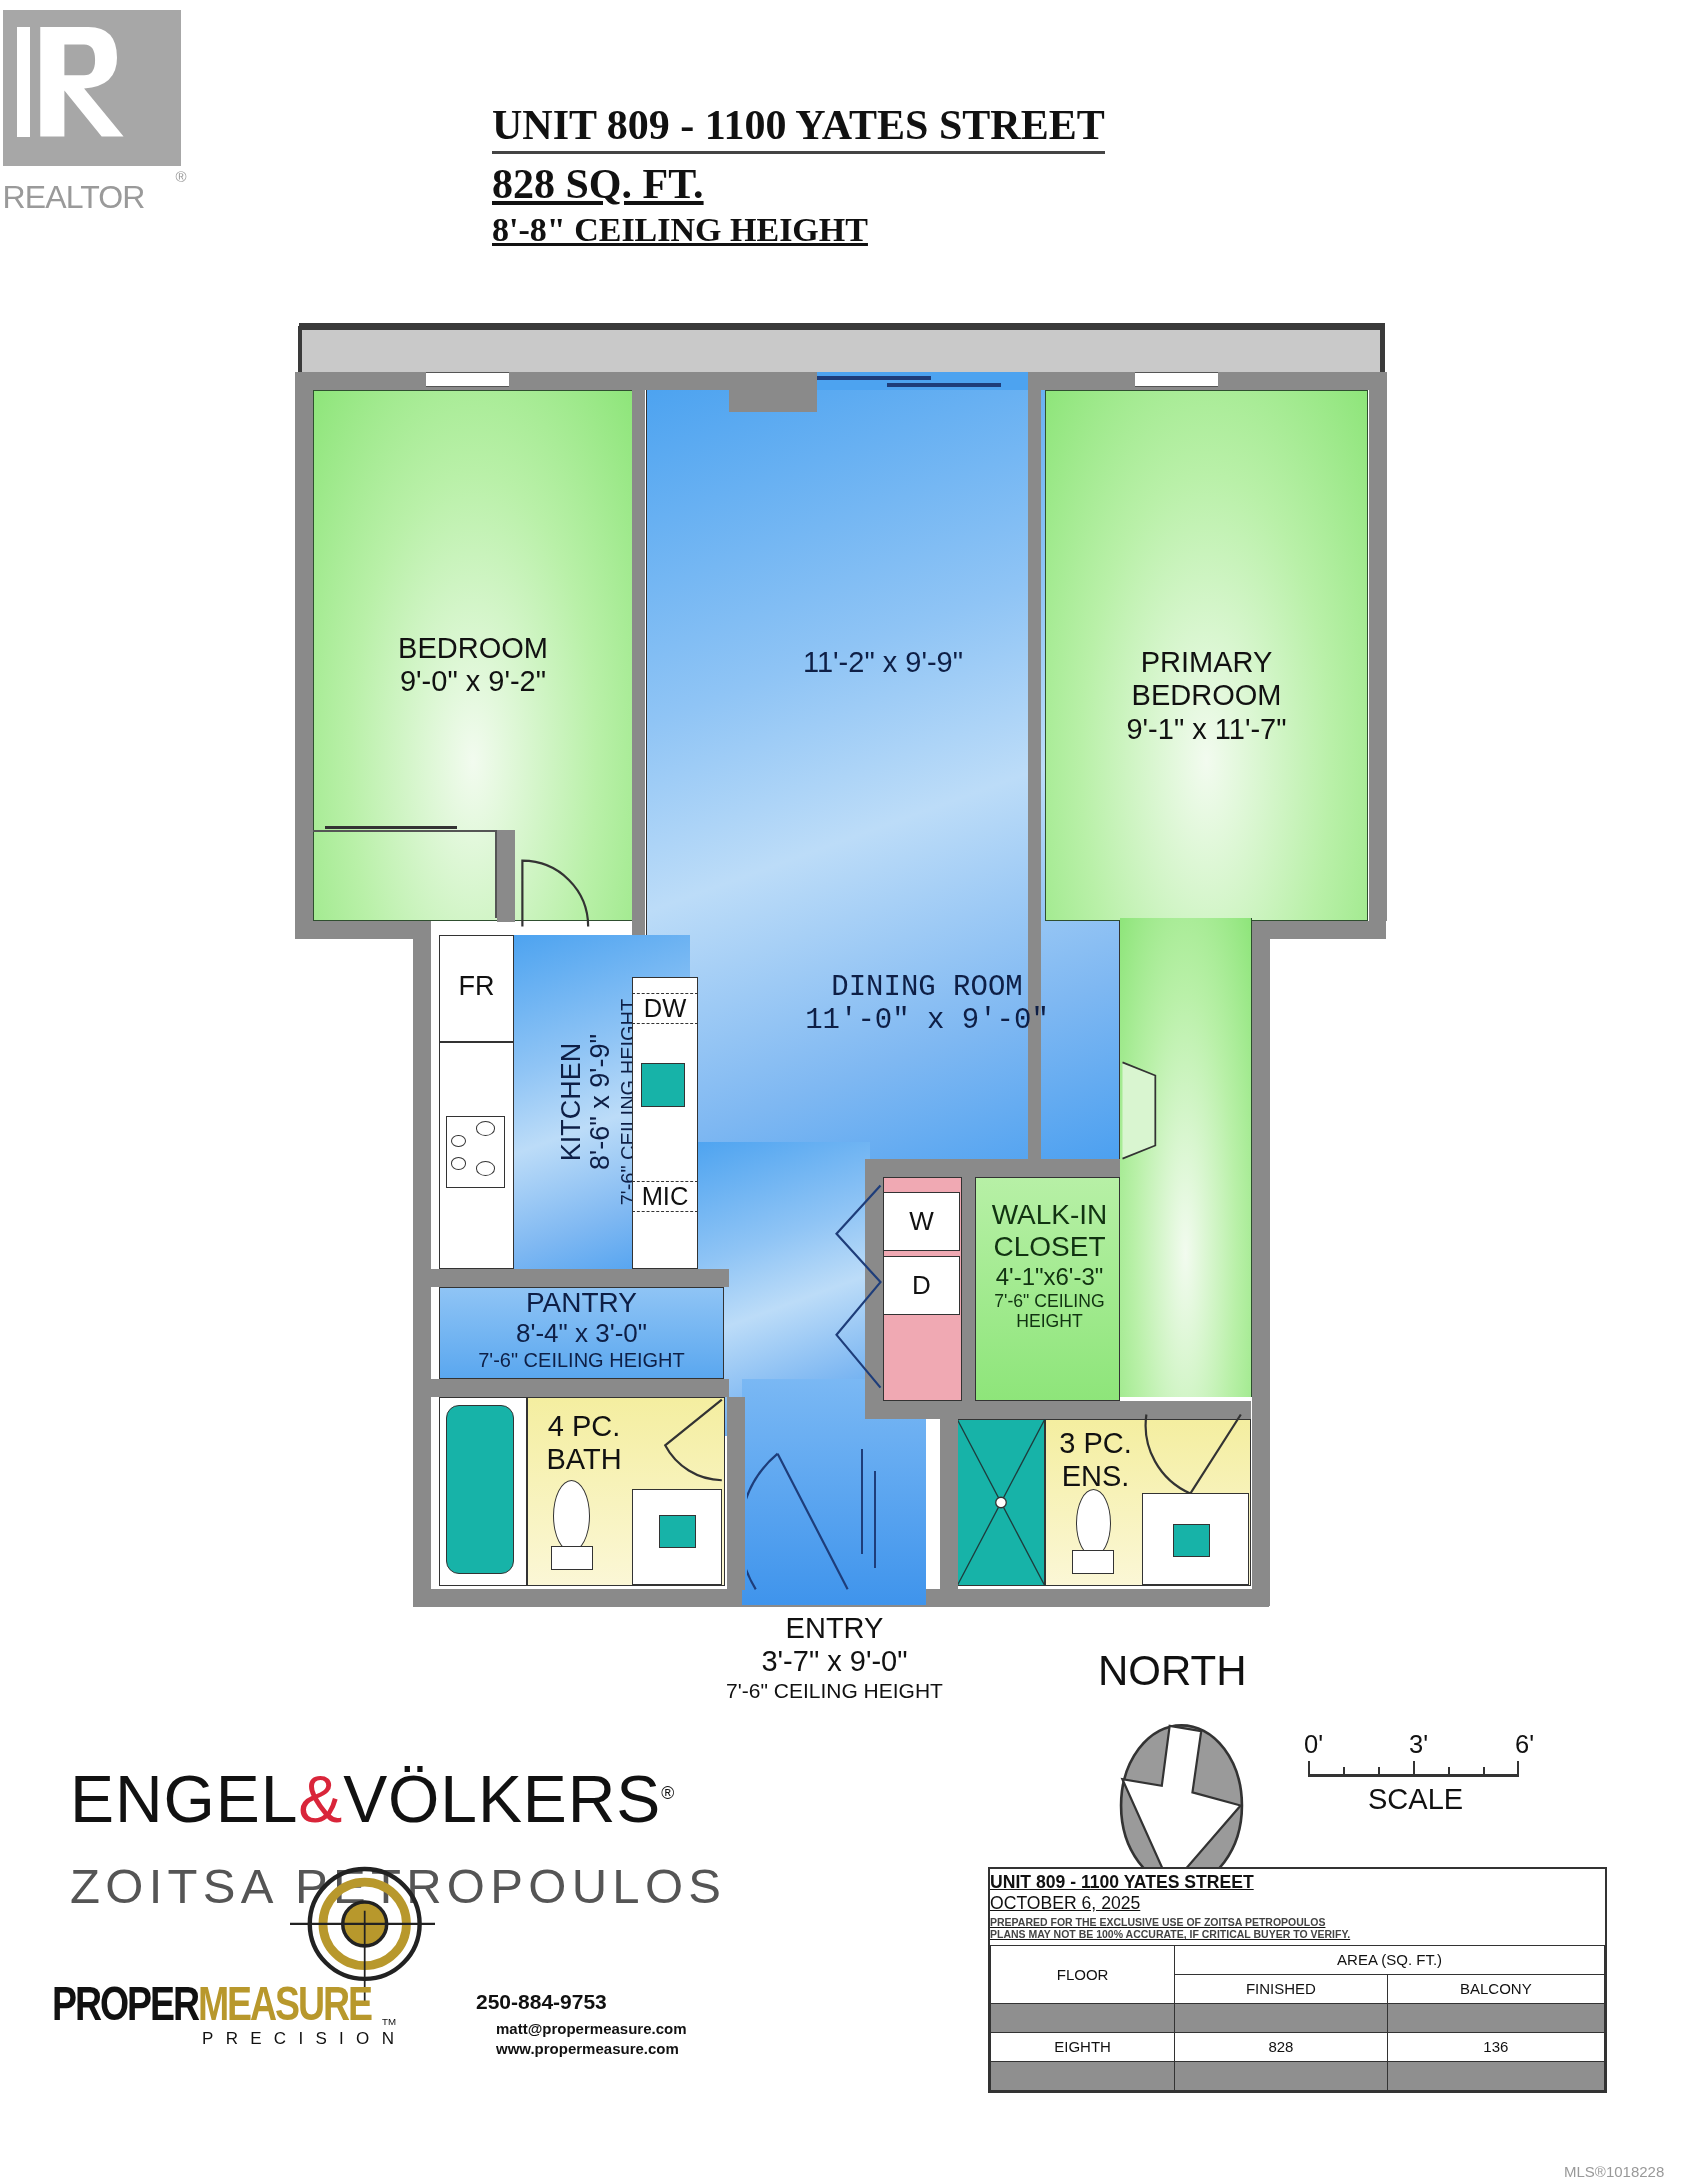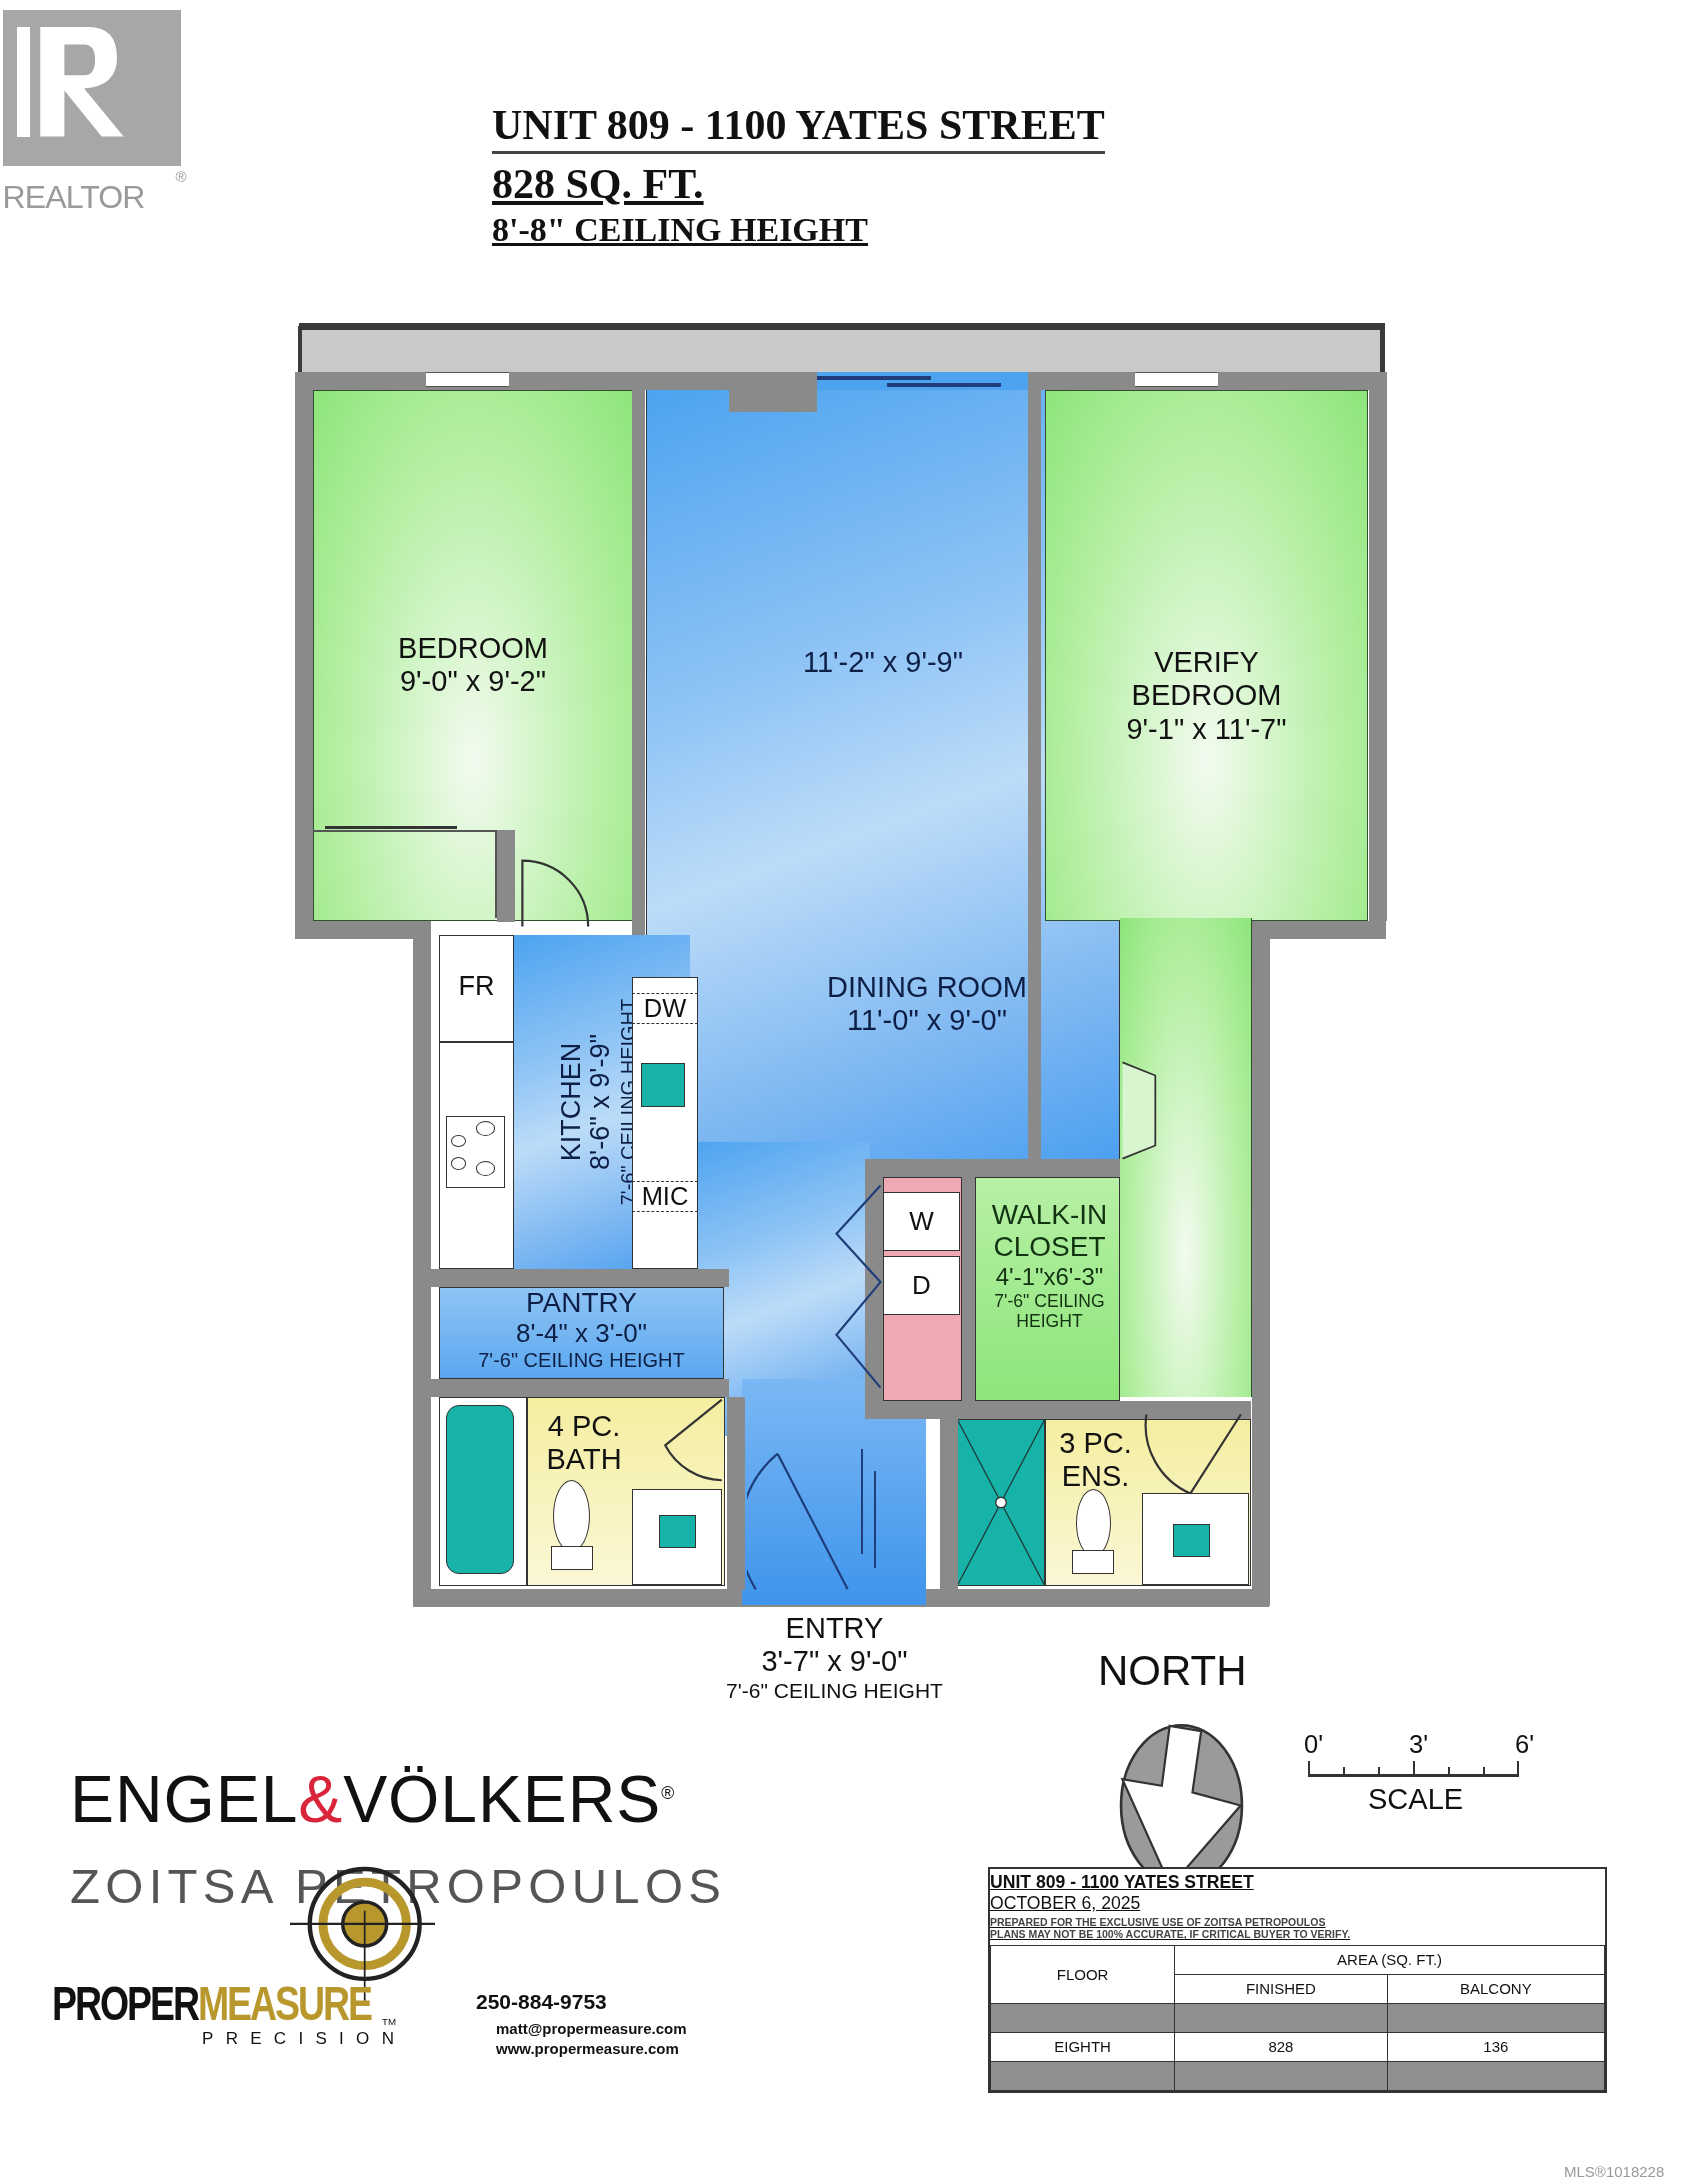--- a/index.html
+++ b/index.html
@@ -130,29 +130,29 @@
 
 <div class="abs" style="left:817px;top:372px;width:211px;height:17.6px;background:#4da3f0;"></div>
 <div class="abs" style="left:817px;top:376px;width:114px;height:3.5px;background:#1e3d7a;"></div>
 <div class="abs" style="left:887px;top:383px;width:114px;height:3.5px;background:#1e3d7a;"></div>
 <div class="wall" style="left:729px;top:372px;width:88px;height:40px;"></div>
 <div class="wall" style="left:1028px;top:372px;width:13px;height:791px;"></div>
 
 <div class="label rlabel" style="left:646px;top:646px;width:474px;color:#0e1f46;">
   <div>11'-2" x 9'-9"</div>
 </div>
-<div class="label rlabel" style="left:690px;top:971px;width:474px;color:#0e1f46;">
+<div class="label rlabel" style="left:690px;top:971px;width:474px;color:#0e1f46;font-family:Liberation Mono, monospace;">
   <div>DINING ROOM</div>
   <div>11'-0" x 9'-0"</div>
 </div>
 
 <div class="room green" style="left:1045px;top:390px;width:323px;height:531px;border:1.8px solid #2f4f2f;box-sizing:border-box;"></div>
 <div class="room green" style="left:1120px;top:918px;width:132px;height:479px;border-right:1.8px solid #2f4f2f;box-sizing:border-box;"></div>
 <div class="label rlabel" style="left:1045px;top:646px;width:323px;">
-  <div>VERIFY</div>
+  <div>PRIMARY</div>
   <div>BEDROOM</div>
   <div>9'-1" x 11'-7"</div>
 </div>
 <svg class="abs" style="left:1120px;top:1058px;" width="40" height="105" viewBox="0 0 90 240">
     <path d="M5 10 L80 40 L80 200 L5 230" fill="#d9f5d0" stroke="#333" stroke-width="4"></path>
   </svg>
 
 <div class="abs" style="left:439px;top:935px;width:75px;height:334px;background:#fff;border:1.8px solid #333;box-sizing:border-box;"></div>
 <div class="abs" style="left:439px;top:1041px;width:75px;height:1.8px;background:#333;"></div>
 <div class="label" style="left:439px;top:971px;width:75px;font-size:27px;">FR</div>

